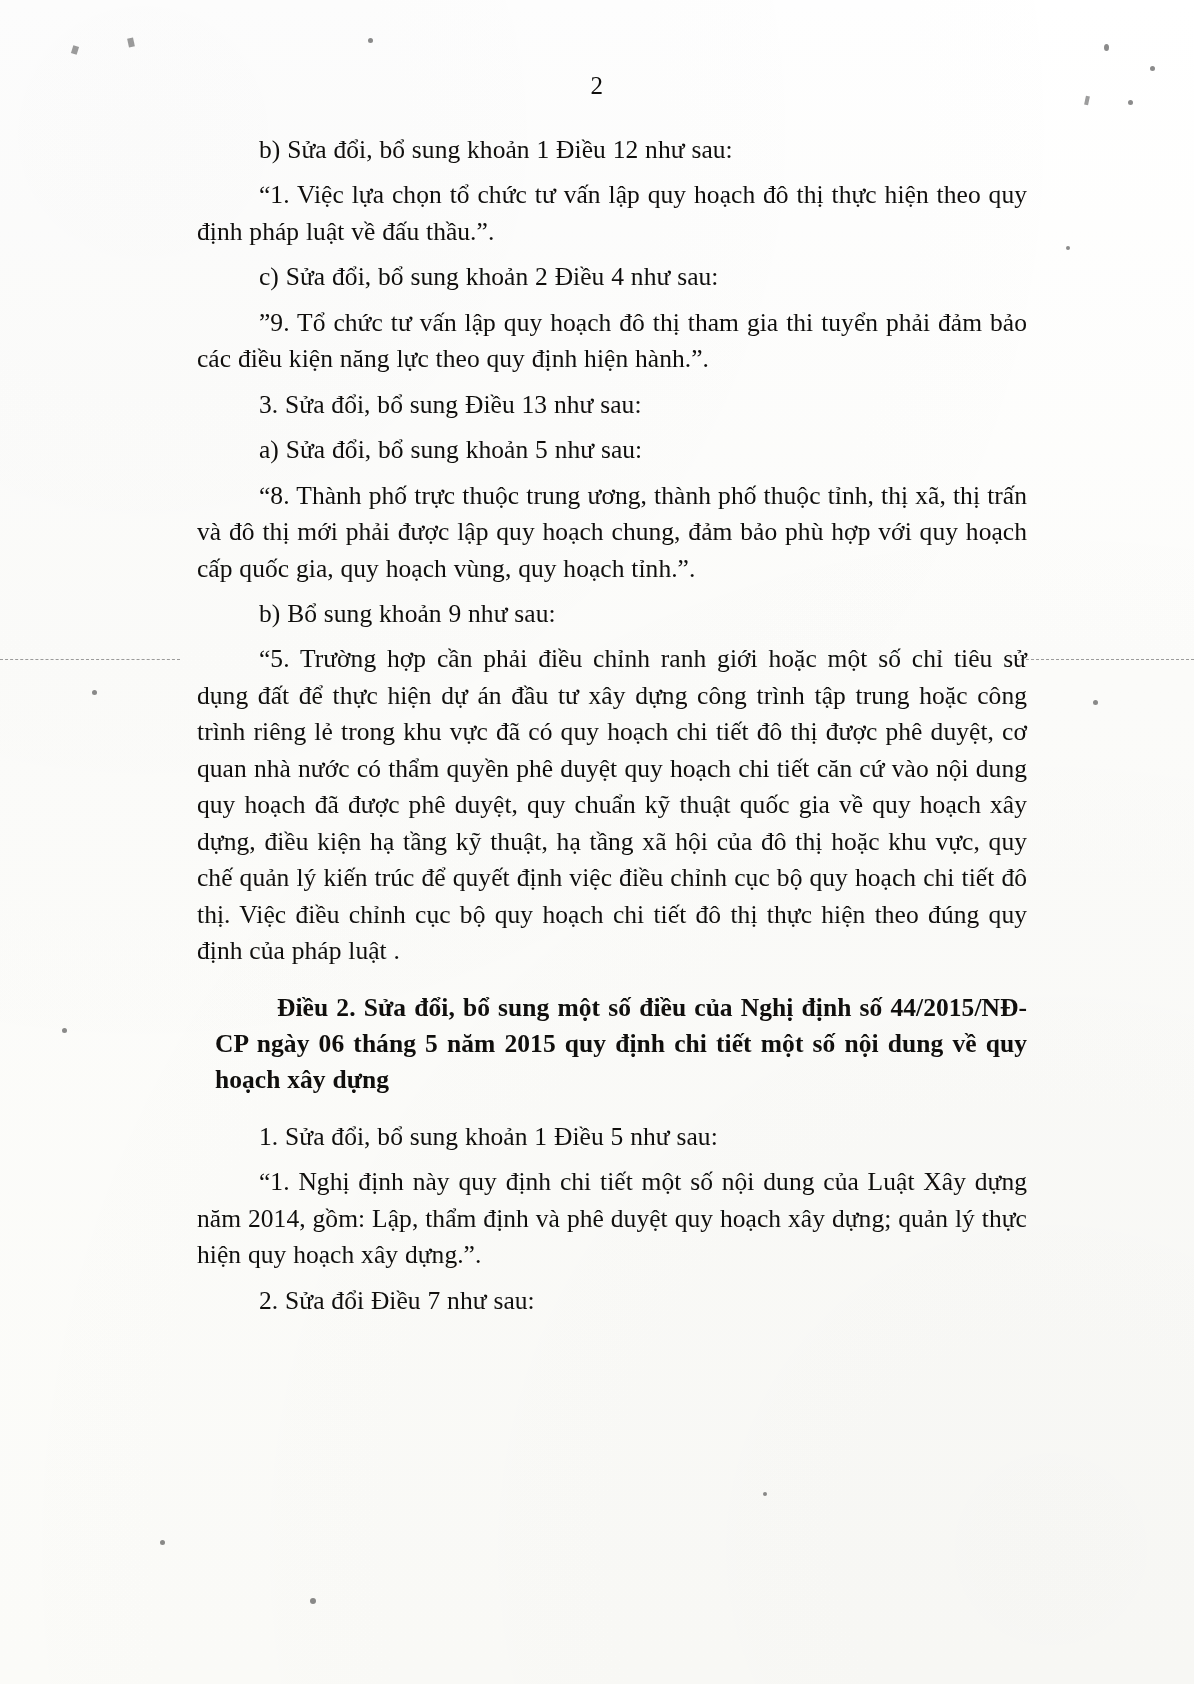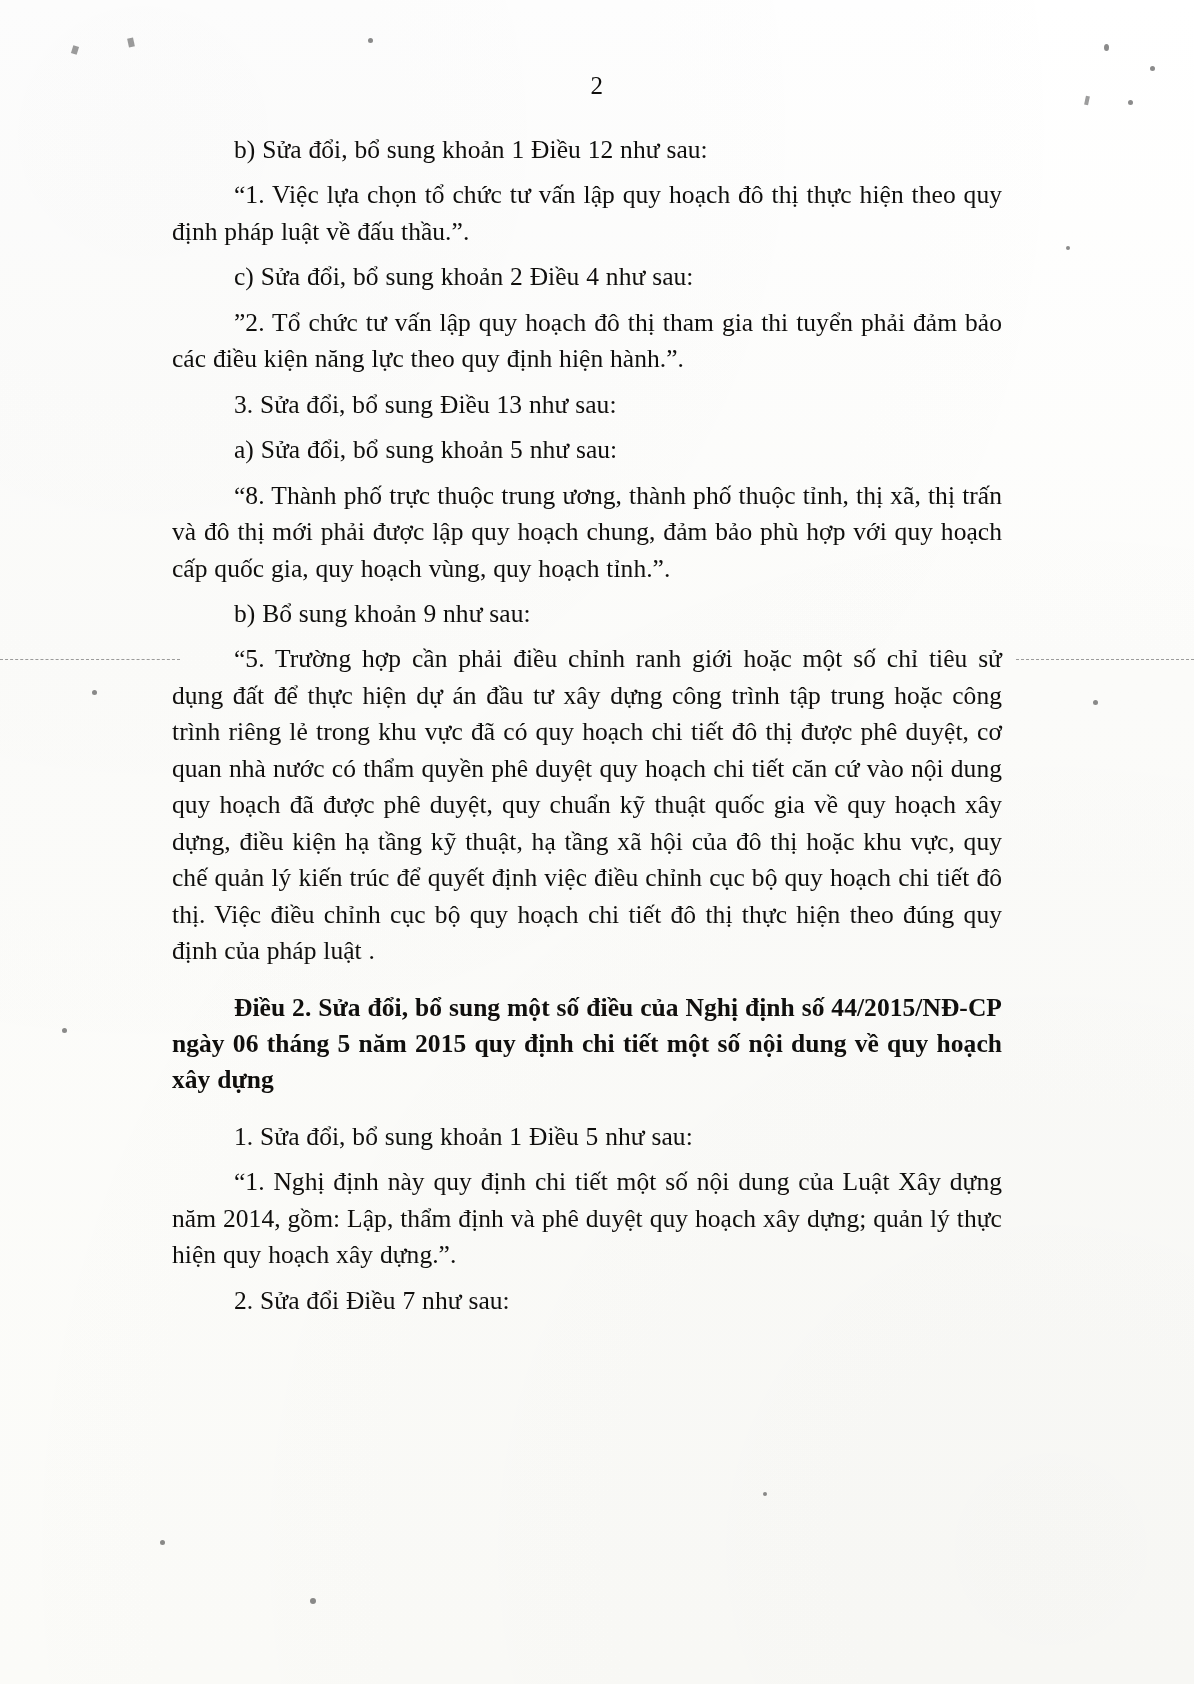--- a/index.html
+++ b/index.html
@@ -42,37 +42,38 @@
     position: absolute;
     top: 72px;
     left: 0;
     width: 1194px;
     text-align: center;
     font-size: 25px;
     letter-spacing: 0.5px;
   }
   .body-block {
     position: absolute;
-    left: 172px;
+    left: 197px;
     top: 132px;
     width: 830px;
     font-family: Liberation Serif, serif;
   }
   p.para {
     margin: 0 0 9px 0;
     font-size: 25.5px;
     line-height: 1.43;
     text-align: justify;
     text-justify: inter-word;
     text-indent: 62px;
     letter-spacing: 0.05px;
     word-spacing: 0.4px;
   }
   p.para.bold {
     font-weight: bold;
+    margin-left: 18px;
   }
   p.para.gap-top {
     margin-top: 20px;
   }
   
   .speck {
     position: absolute;
     background: #2b2b2b;
     opacity: 0.55;
     border-radius: 50%;
@@ -95,21 +96,21 @@
   <div class="paper-tone"></div>
 
   <div class="content">
 
     <div class="page-number">2</div>
 
     <div class="body-block">
       <p class="para">b) Sửa đổi, bổ sung khoản 1 Điều 12 như sau:</p>
       <p class="para">“1. Việc lựa chọn tổ chức tư vấn lập quy hoạch đô thị thực hiện theo quy định pháp luật về đấu thầu.”.</p>
       <p class="para">c) Sửa đổi, bổ sung khoản 2 Điều 4 như sau:</p>
-      <p class="para">”2. Tổ chức tư vấn lập quy hoạch đô thị tham gia thi tuyển phải đảm bảo các điều kiện năng lực theo quy định hiện hành.”.</p>
+      <p class="para">”9. Tổ chức tư vấn lập quy hoạch đô thị tham gia thi tuyển phải đảm bảo các điều kiện năng lực theo quy định hiện hành.”.</p>
       <p class="para">3. Sửa đổi, bổ sung Điều 13 như sau:</p>
       <p class="para">a) Sửa đổi, bổ sung khoản 5 như sau:</p>
       <p class="para">“8. Thành phố trực thuộc trung ương, thành phố thuộc tỉnh, thị xã, thị trấn và đô thị mới phải được lập quy hoạch chung, đảm bảo phù hợp với quy hoạch cấp quốc gia, quy hoạch vùng, quy hoạch tỉnh.”.</p>
       <p class="para">b) Bổ sung khoản 9 như sau:</p>
       <p class="para">“5. Trường hợp cần phải điều chỉnh ranh giới hoặc một số chỉ tiêu sử dụng đất để thực hiện dự án đầu tư xây dựng công trình tập trung hoặc công trình riêng lẻ trong khu vực đã có quy hoạch chi tiết đô thị được phê duyệt, cơ quan nhà nước có thẩm quyền phê duyệt quy hoạch chi tiết căn cứ vào nội dung quy hoạch đã được phê duyệt, quy chuẩn kỹ thuật quốc gia về quy hoạch xây dựng, điều kiện hạ tầng kỹ thuật, hạ tầng xã hội của đô thị hoặc khu vực, quy chế quản lý kiến trúc để quyết định việc điều chỉnh cục bộ quy hoạch chi tiết đô thị. Việc điều chỉnh cục bộ quy hoạch chi tiết đô thị thực hiện theo đúng quy định của pháp luật .</p>
       <p class="para bold gap-top">Điều 2.  Sửa đổi, bổ sung một số điều của Nghị định số 44/2015/NĐ-CP ngày 06 tháng 5 năm 2015 quy định chi tiết một số nội dung về quy hoạch xây dựng</p>
       <p class="para gap-top">1. Sửa đổi, bổ sung khoản 1 Điều 5 như sau:</p>
       <p class="para">“1. Nghị định này quy định chi tiết một số nội dung của Luật Xây dựng năm 2014, gồm: Lập, thẩm định và phê duyệt quy hoạch xây dựng; quản lý thực hiện quy hoạch xây dựng.”.</p>
       <p class="para">2. Sửa đổi Điều 7 như sau:</p>
     </div>

